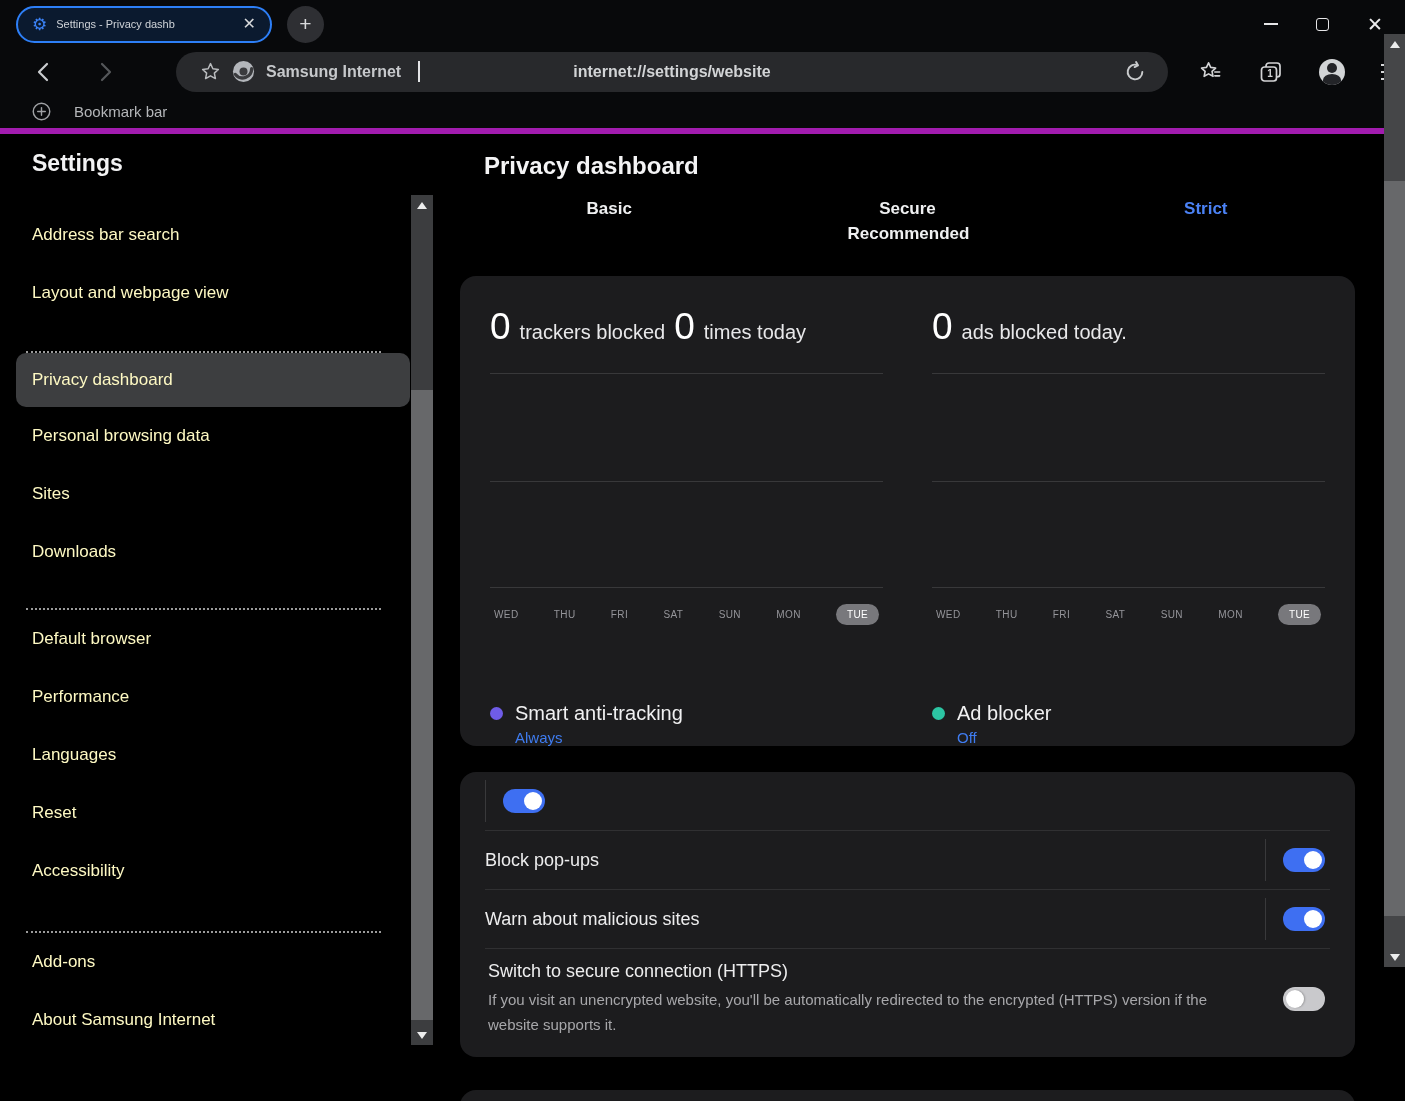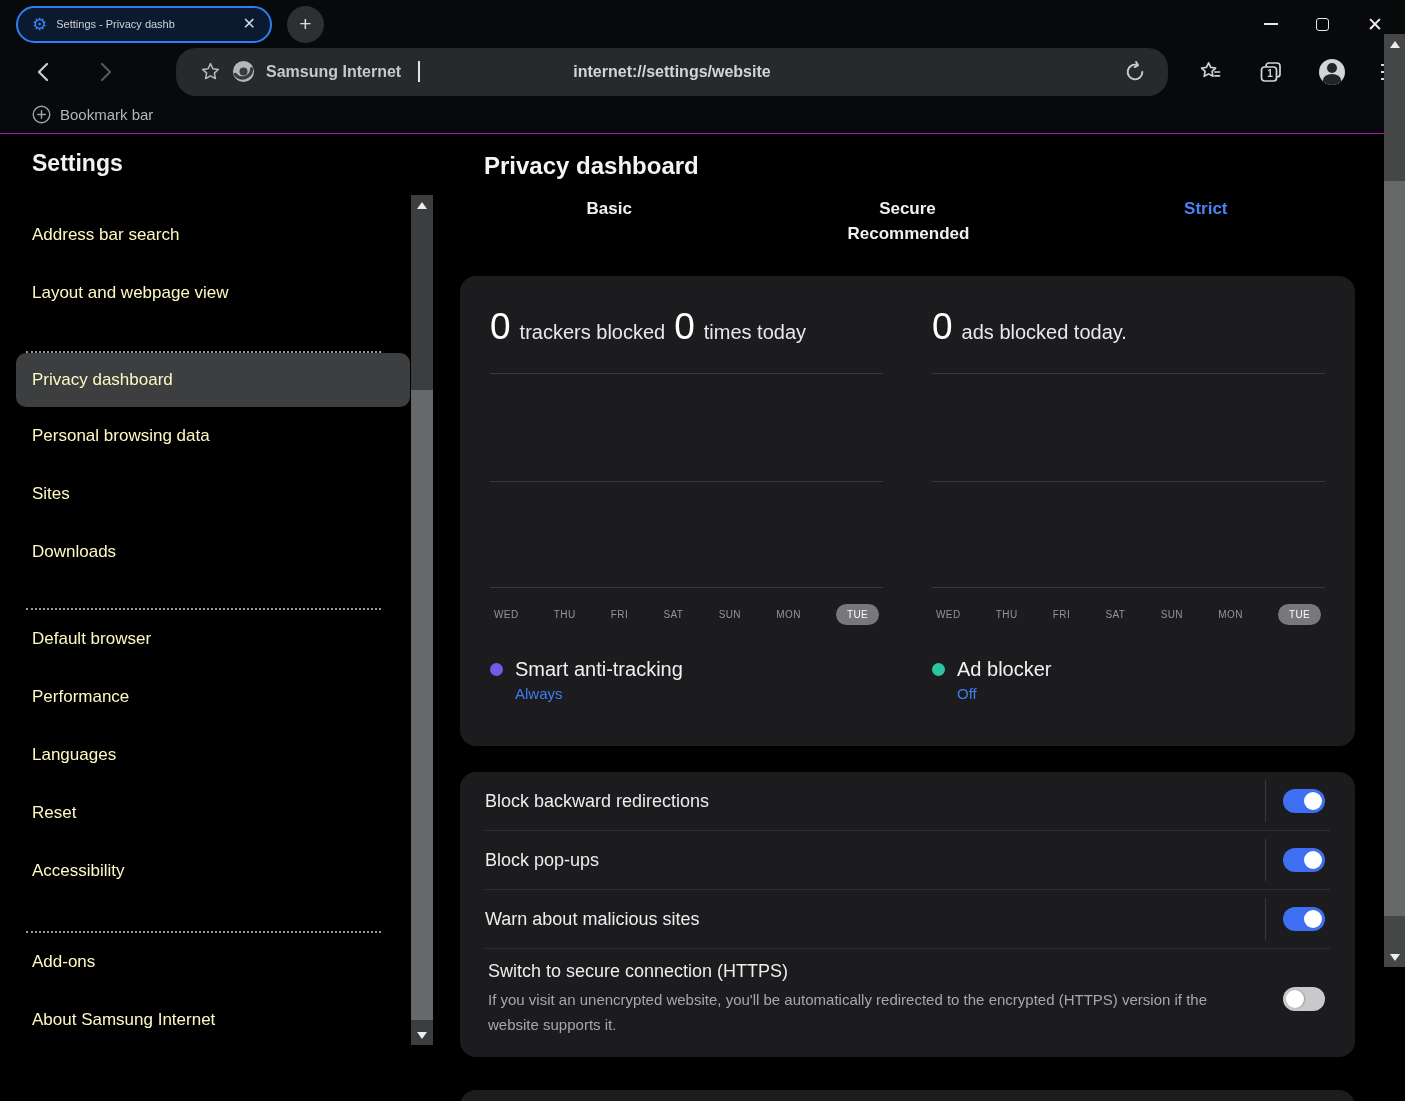--- a/index.html
+++ b/index.html
@@ -20,39 +20,39 @@
             font-size:21px; display:flex; align-items:center; justify-content:center; margin-left:15px; font-weight:300; }
   .wincontrols { position:absolute; right:22px; top:0; height:48px; display:flex; align-items:center; gap:38px; }
   .win-min { width:14px; height:2px; background:#e6e6e8; }
   .win-max { width:13px; height:13px; border:1.7px solid #e6e6e8; border-radius:3px; }
   .win-close { color:#ececee; font-size:19px; font-weight:300; line-height:1; }
 
   .navbar { height:47px; display:flex; align-items:center; position:relative; }
   .nav-arrow { width:30px; display:flex; justify-content:center; }
   .nav-back { margin-left:28px; }
   .nav-fwd { margin-left:33px; }
-  .addressbar { margin-left:55px; width:992px; height:48px; background:#28292c; border-radius:20px;
+  .addressbar { margin-left:55px; width:992px; height:40px; background:#28292c; border-radius:20px;
                 display:flex; align-items:center; position:relative; padding:0 22px 0 24px; }
   .ab-left { display:flex; align-items:center; gap:11px; z-index:2; }
   .site-label { color:#c6c8cb; font-size:16px; font-weight:700; }
   .caret { width:2px; height:21px; background:#e3e4e6; margin-left:6px; }
   .ab-url { position:absolute; left:0; right:0; text-align:center; color:#d2d4d6; font-size:16px; font-weight:700; }
   .ab-refresh { margin-left:auto; z-index:2; }
   .nav-right { display:flex; align-items:center; gap:36px; margin-left:30px; }
   .tabswitch { position:relative; width:24px; height:24px; }
   .tabswitch .count { position:absolute; left:4px; top:8px; width:14px; text-align:center;
                       color:#d3d4d6; font-size:10px; font-weight:700; }
   .avatar { width:26px; height:26px; border-radius:50%; background:#d2d4d6; position:relative; overflow:hidden; }
   .avatar::before { content:""; position:absolute; left:8px; top:4px; width:10px; height:10px; border-radius:50%; background:#232428; }
   .avatar::after  { content:""; position:absolute; left:4px; top:15px; width:18px; height:12px; border-radius:50% 50% 0 0; background:#232428; }
   .hamburger { display:flex; flex-direction:column; gap:5px; }
   .hamburger i { display:block; width:19px; height:2px; background:#d6d7d9; }
 
-  .bookmarkbar { height:39px; display:flex; align-items:center; padding-left:32px; gap:9px;
-                 border-bottom:1px solid #a21caf; }
+  .bookmarkbar { height:39px; display:flex; align-items:center; padding-left:32px; gap:23px;
+                 border-bottom:6px solid #a21caf; }
   .bm-label { color:#b4b6b9; font-size:15px; }
 
   
   .bodyarea { display:flex; height:967px; background:#000; }
 
   
   .sidebar { width:433px; padding:16px 0 0 32px; position:relative; }
   .sb-title { color:#f2f2f3; font-size:23px; font-weight:700; height:34px; }
   .sb-list { margin-top:22px; }
   .sb-item { height:58px; display:flex; align-items:center; color:#fef9c3; font-size:17px; }
@@ -85,21 +85,21 @@
   .card-charts { margin-top:30px; height:470px; padding:0 30px; display:flex; gap:49px; }
   .chart-col { flex:1; }
   .headline { margin-top:30px; height:46px; display:flex; align-items:baseline; gap:9px; }
   .big-zero { color:#fff; font-size:37px; font-weight:400; }
   .headline-text { color:#e8e8ea; font-size:20px; }
   .plot { margin-top:21px; height:215px; border-top:1px solid #38383a; border-bottom:1px solid #38383a; position:relative; }
   .plot::after { content:""; position:absolute; left:0; right:0; top:50%; height:1px; background:#38383a; }
   .days { margin-top:13px; height:27px; display:flex; justify-content:space-between; align-items:center; padding:0 4px; }
   .day { color:#95959a; font-size:10px; letter-spacing:.4px; }
   .day.pill { background:#78787c; color:#fff; border-radius:14px; padding:5px 11px; letter-spacing:.3px; }
-  .legend { margin-top:28px; display:flex; align-items:flex-start; gap:12px; }
+  .legend { margin-top:72px; display:flex; align-items:flex-start; gap:12px; }
   .legend-dot { width:13px; height:13px; border-radius:50%; margin-top:7px; }
   .legend-label { color:#f0f0f1; font-size:20px; line-height:26px; }
   .legend-status { color:#3f7cf0; font-size:15px; margin-top:3px; }
 
   .card-toggles { margin-top:26px; padding:0 0 6px 0; }
   .t-row { min-height:58px; display:flex; align-items:center; padding:0 30px 0 25px; }
   .t-label { flex:1; color:#ededee; font-size:18px; }
   .t-vsep { width:1px; height:42px; background:#39393b; margin-right:17px; }
   .t-sep { height:1px; background:#303032; margin:0 25px; }
   .toggle { width:42px; height:24px; border-radius:12px; position:relative; flex:0 0 auto; }
@@ -303,21 +303,20 @@
             <span>
               <div class="legend-label">Ad blocker</div>
               <div class="legend-status">Off</div>
             </span>
           </div>
         </div>
       </div>
 
       <div class="card card-toggles">
         <div class="t-row">
-          <div class="t-label">Block backward redirections</div>
           <div class="t-vsep"></div>
           <div class="toggle on"></div>
         </div>
         <div class="t-sep"></div>
         <div class="t-row">
           <div class="t-label">Block pop-ups</div>
           <div class="t-vsep"></div>
           <div class="toggle on"></div>
         </div>
         <div class="t-sep"></div>

